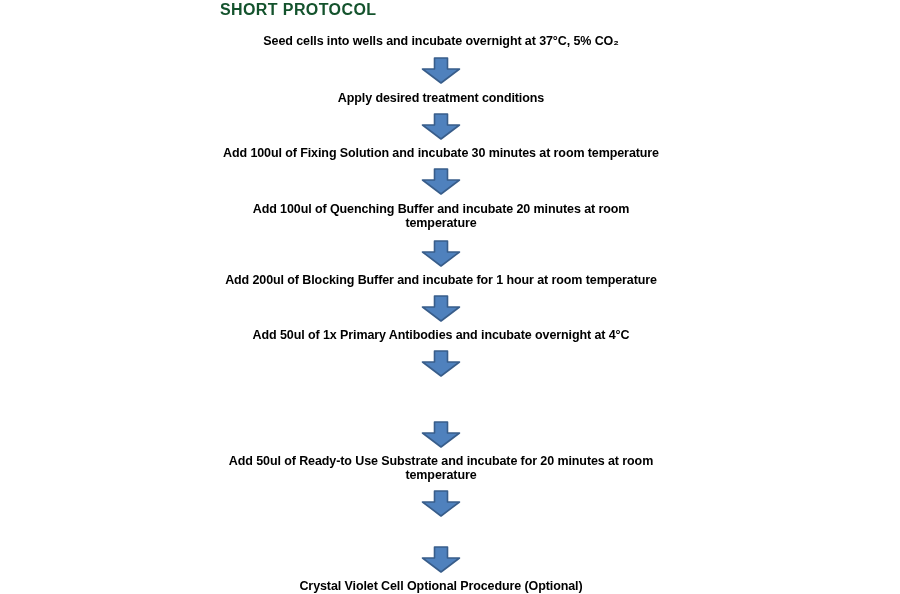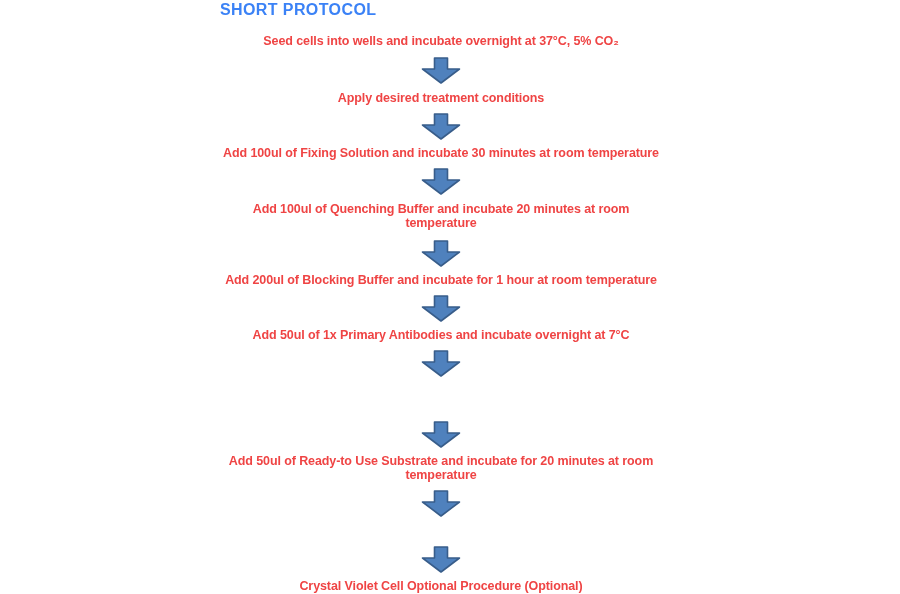--- a/index.html
+++ b/index.html
@@ -11,31 +11,31 @@
     overflow: hidden;
     font-family: "Liberation Sans", sans-serif;
   }
   .title {
     position: absolute;
     left: 220px;
     top: 1px;
     margin: 0;
     font-size: 16px;
     font-weight: bold;
-    color: #3b82f6;
+    color: #14532d;
     letter-spacing: 0.4px;
   }
   .step {
     position: absolute;
     left: 0;
     width: 882px;
     text-align: center;
     font-size: 12.5px;
     font-weight: bold;
-    color: #ef4444;
+    color: #000000;
     line-height: 14px;
     white-space: pre-line;
     letter-spacing: -0.1px;
   }
   .arrow {
     position: absolute;
     left: 421px;
     width: 40px;
     height: 27px;
   }
@@ -87,21 +87,21 @@
   </div>
 
   <div class="step" style="top:273px">Add 200ul of Blocking Buffer and incubate for 1 hour at room temperature</div>
 
   <div class="arrow" style="top:295px">
     <svg viewBox="0 0 40 27">
         <path d="M13.5 1 L26.5 1 L26.5 12 L38.5 12 L20 26 L1.5 12 L13.5 12 Z" fill="#4F81BD"></path>
       </svg>
   </div>
 
-  <div class="step" style="top:328px">Add 50ul of 1x Primary Antibodies and incubate overnight at 7°C</div>
+  <div class="step" style="top:328px">Add 50ul of 1x Primary Antibodies and incubate overnight at 4°C</div>
 
   <div class="arrow" style="top:350px">
     <svg viewBox="0 0 40 27">
         <path d="M13.5 1 L26.5 1 L26.5 12 L38.5 12 L20 26 L1.5 12 L13.5 12 Z" fill="#4F81BD"></path>
       </svg>
   </div>
 
 
   <div class="arrow" style="top:421px">
     <svg viewBox="0 0 40 27">

